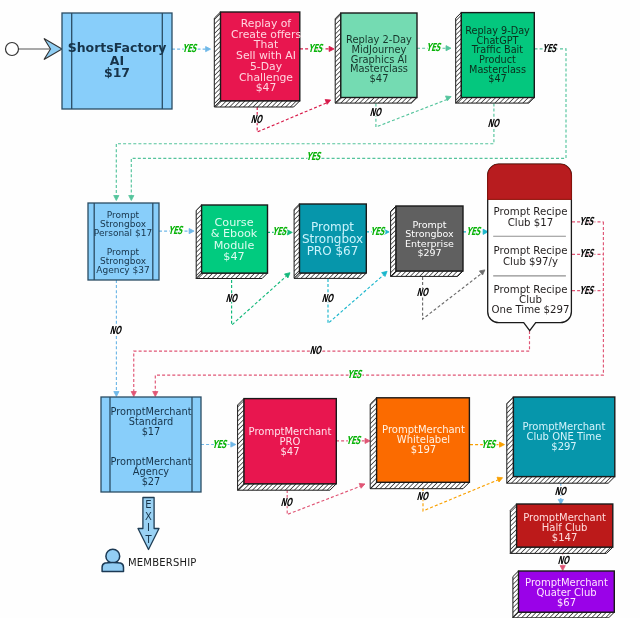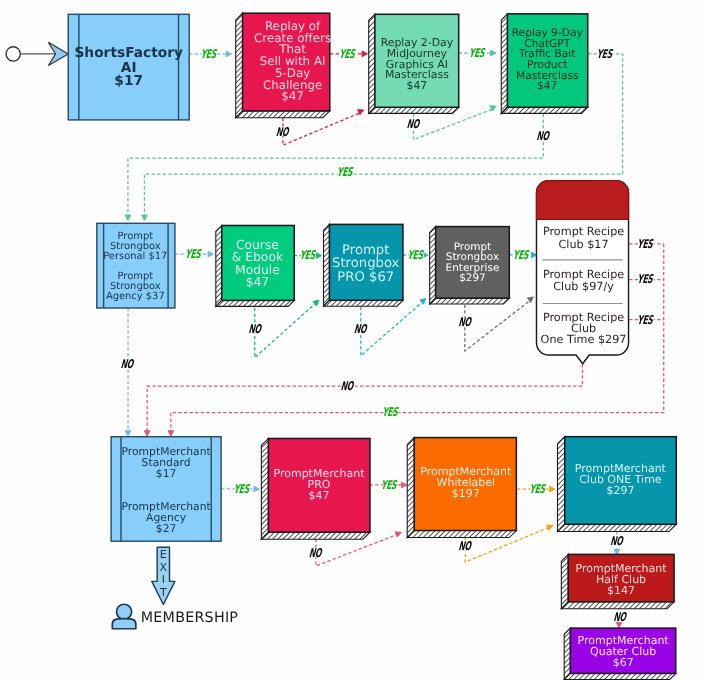--- a/index.html
+++ b/index.html
@@ -19,21 +19,21 @@
   .yeslabel{color:#0ab30a;
     text-shadow:0 0 1.5px #fff,0 0 1.5px #fff,1px 0 0.5px #fff,-1px 0 0.5px #fff;}
   .nolabel{color:#0d0d0d;
     text-shadow:0 0 1.5px #fff,0 0 1.5px #fff,1px 0 0.5px #fff,-1px 0 0.5px #fff;}
   .yesblklabel{color:#0d0d0d;
     text-shadow:0 0 1.5px #fff,0 0 1.5px #fff,1px 0 0.5px #fff,-1px 0 0.5px #fff;}
   .exitlabel{position:absolute;left:148.5px;top:499px;transform:translateX(-50%);
              font-size:10px;color:#17344a;line-height:11.6px;text-align:center;
              white-space:pre;}
   .memberlabel{position:absolute;left:128px;top:562px;transform:translateY(-50%);
-             font-size:13px;color:#1a1a1a;letter-spacing:0.2px;}
+             font-size:10px;color:#1a1a1a;letter-spacing:0.2px;}
 </style>
 </head>
 <body>
 
 <div id="stage">
   <svg class="layer" id="edges" viewBox="0 0 640 618">
       <g>
         <path d="M 18.5 49 L 56 49" fill="none" stroke="#555555" stroke-width="1.15" stroke-dasharray="none" stroke-linecap="butt"></path>
       </g>
       <g>

